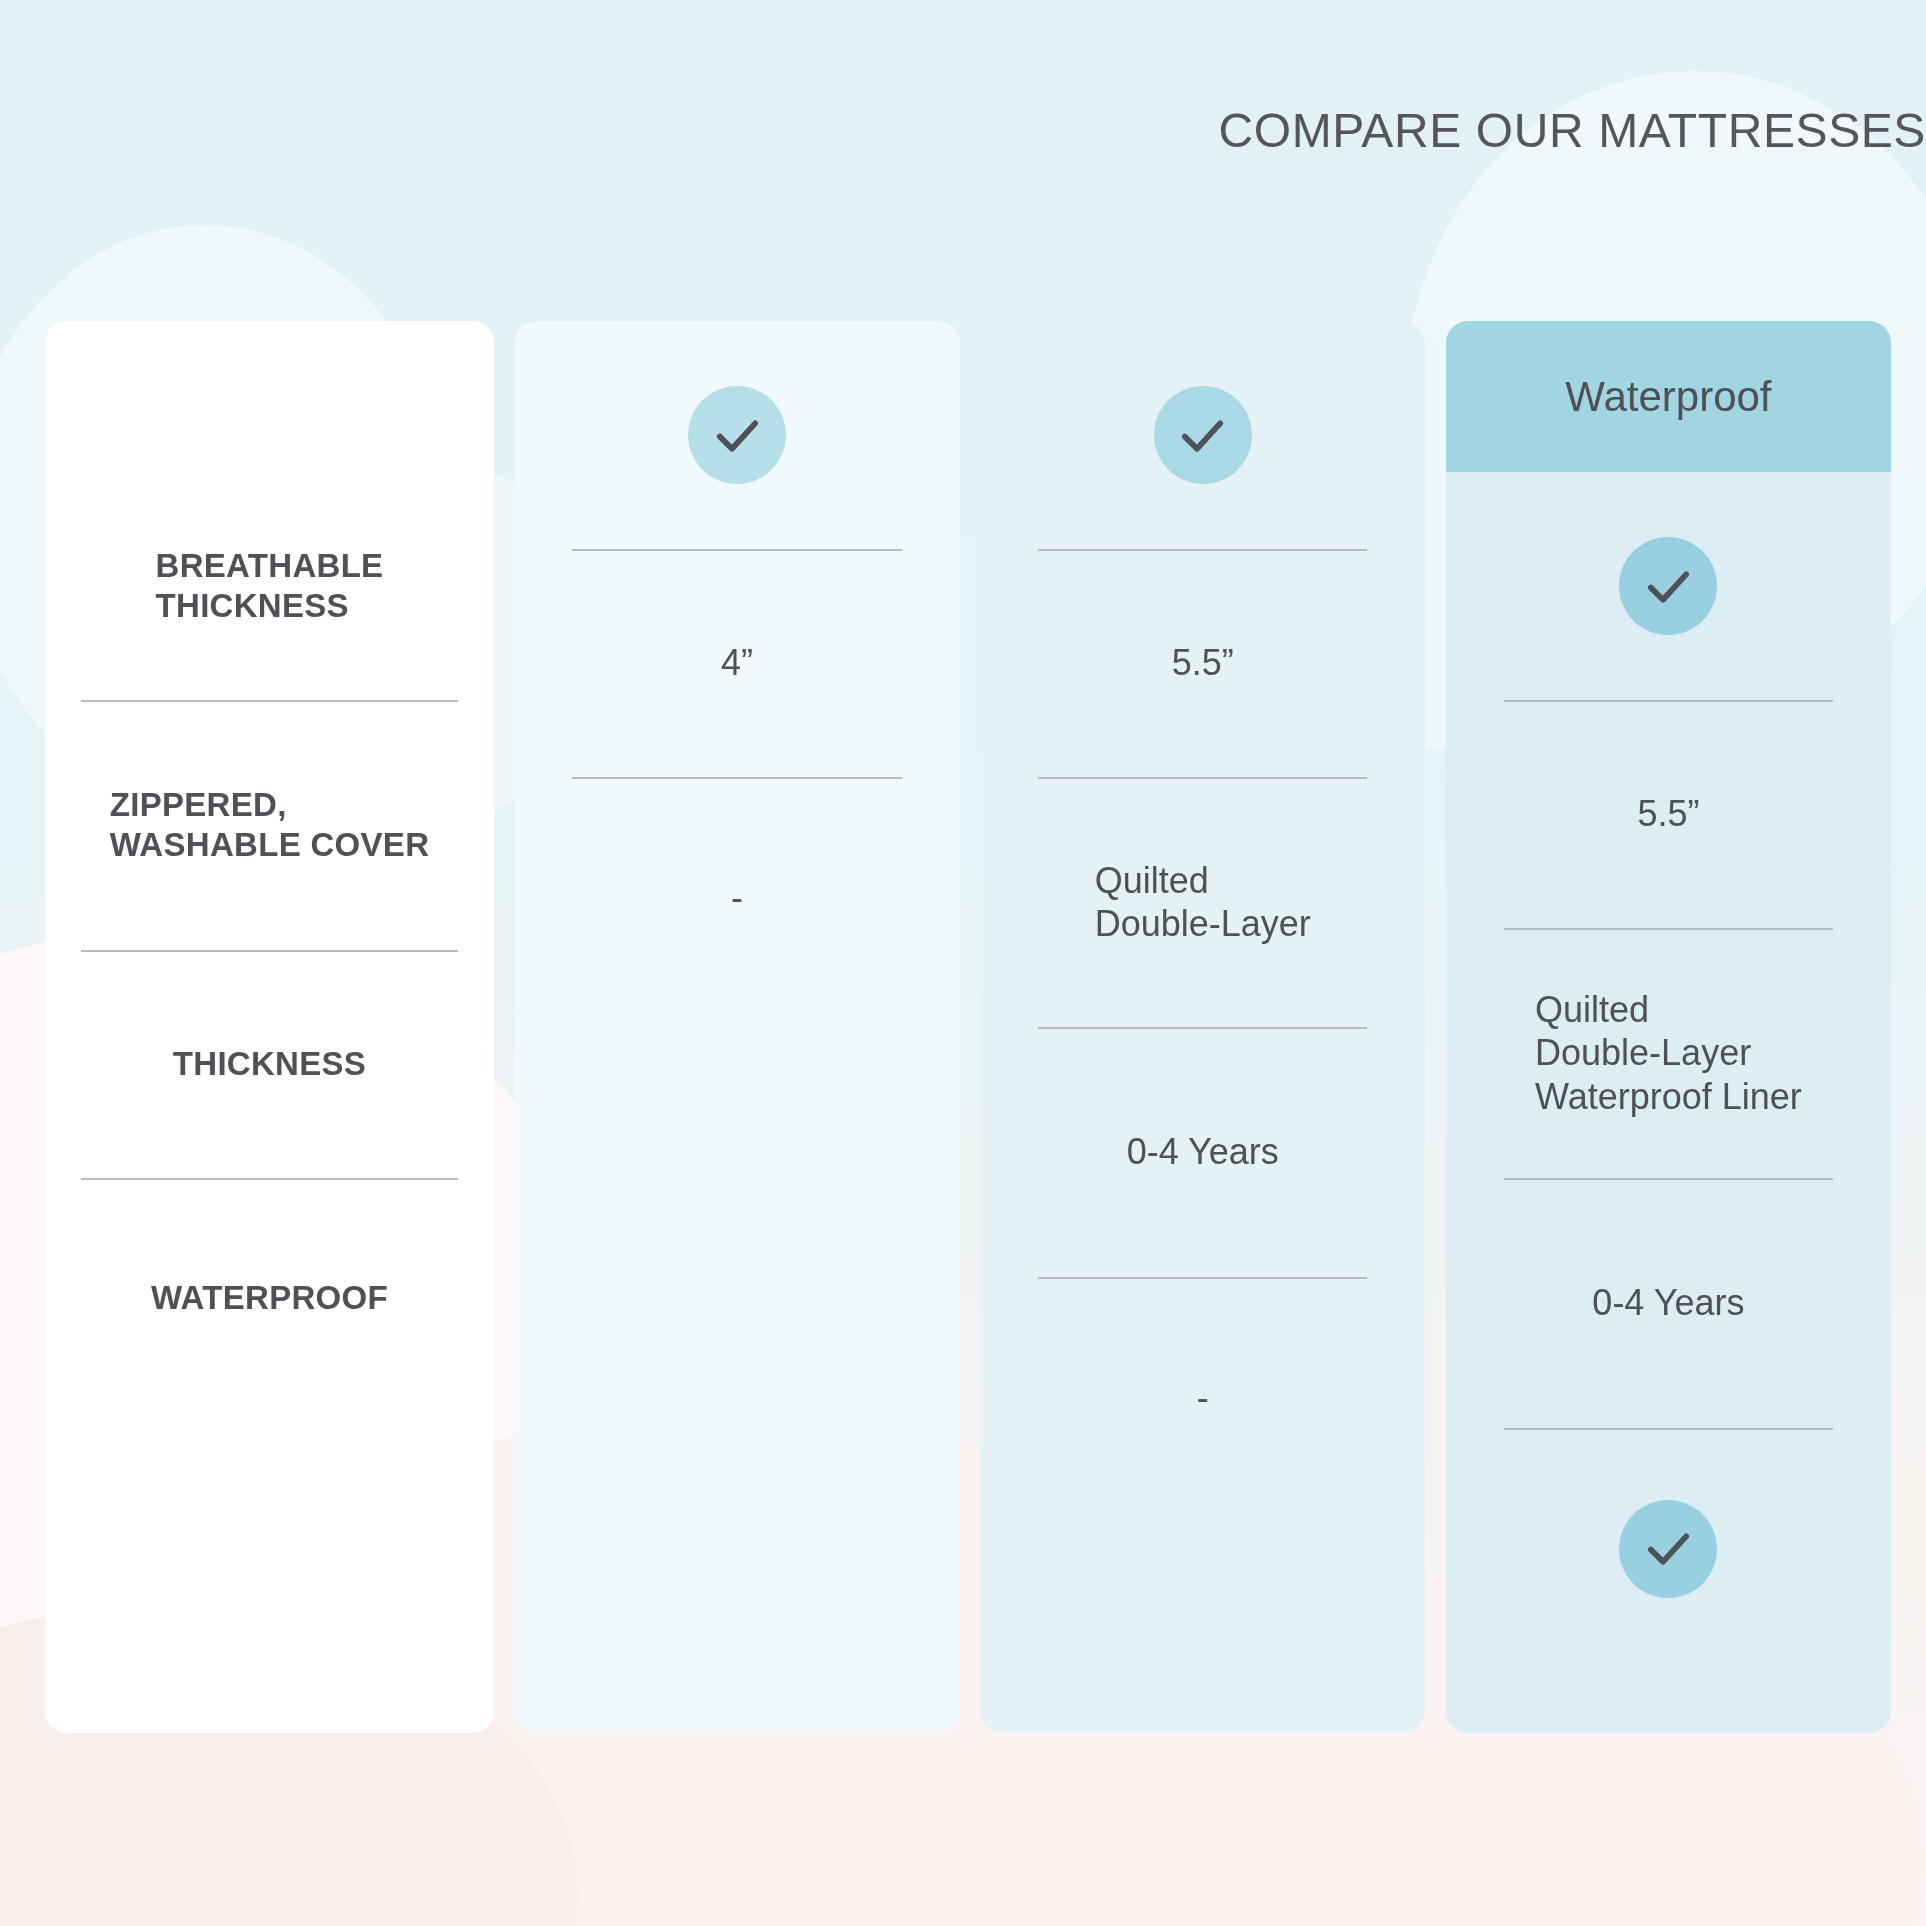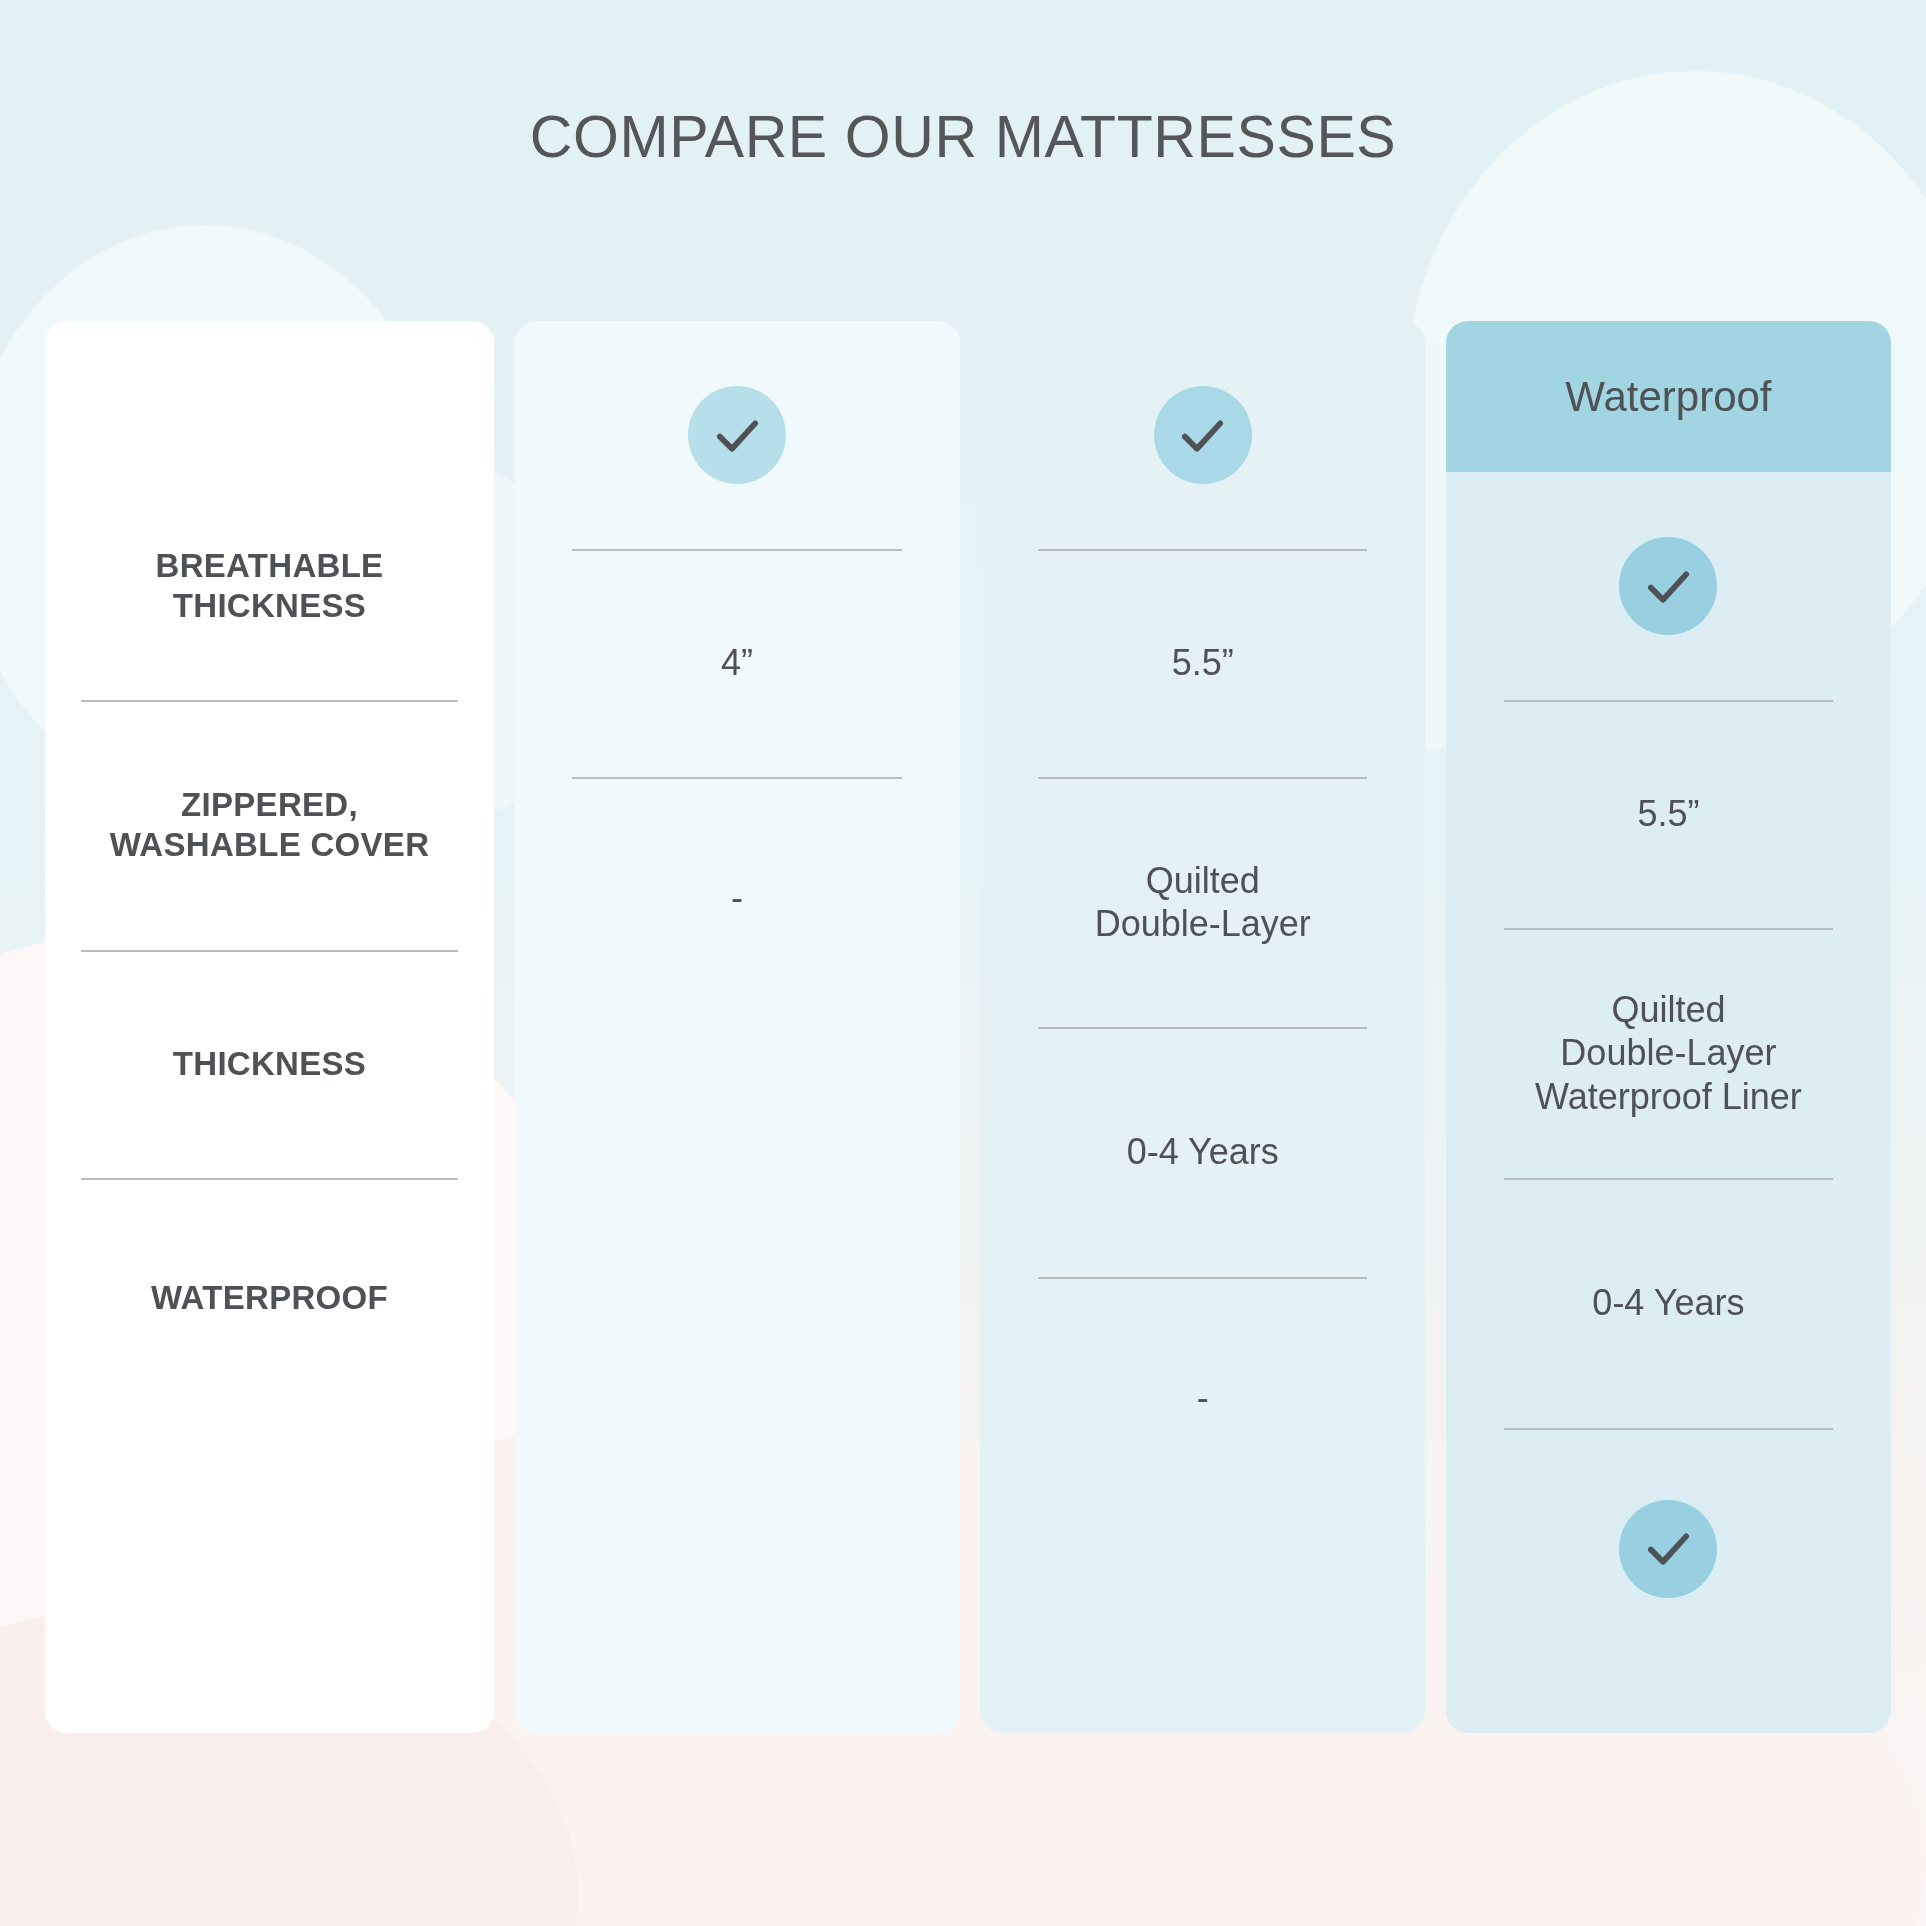--- a/index.html
+++ b/index.html
@@ -33,22 +33,22 @@
   .cloud-pink       { background: #faeeec; }
   .cloud-pink-soft  { background: #fbf3f1; }
   .cloud-pink-pale  { background: #fdf8f7; }
 
   
   #title {
     position: absolute;
     top: 103px;
     left: 0;
     width: 1926px;
-    text-align: center;
-    font-size: 59px;
+    text-align: right;
+    font-size: 48px;
     font-weight: 400;
     letter-spacing: 0.6px;
     color: #54565a;
     white-space: nowrap;
   }
 
   
   #table {
     position: absolute;
     top: 321px;
@@ -89,21 +89,21 @@
     flex: 1 1 auto;
     display: flex;
     flex-direction: column;
   }
 
   .cell {
     position: relative;
     display: flex;
     align-items: center;
     justify-content: center;
-    text-align: center;
+    text-align: left;
     box-sizing: border-box;
   }
   
   .row-0 { flex: 0 0 228px; }
   .row-1 { flex: 0 0 228px; }
   .row-2 { flex: 0 0 250px; }
   .row-3 { flex: 0 0 250px; }
   .row-4 { flex: 0 0 241px; }
 
   .cell + .cell::before {

